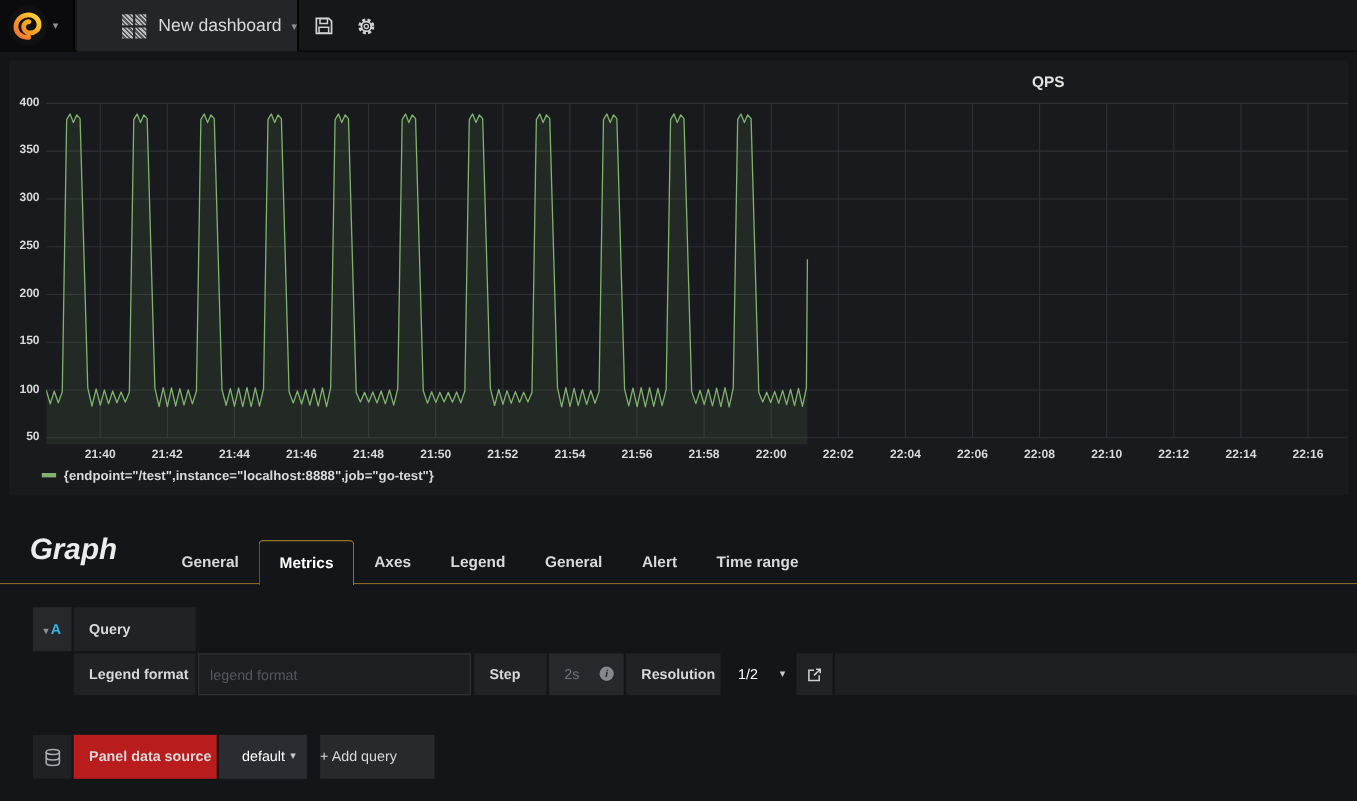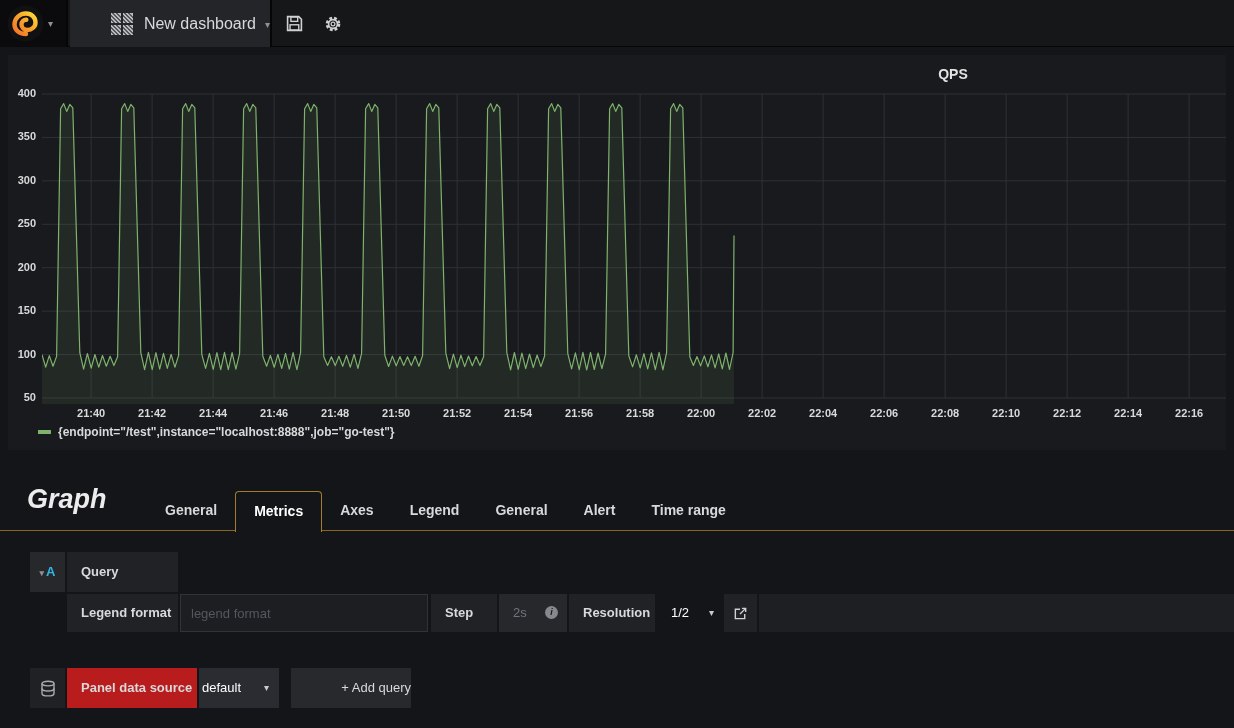--- a/index.html
+++ b/index.html
@@ -77,22 +77,22 @@
   .res-select { left:657px; width:65px; background:#131519; color:#fff; font-weight:400; cursor:pointer; }
   .sel-caret { position:absolute; right:8px; top:0; font-size:10px; color:#c9cbce; }
   .share-btn { left:724px; width:33px; background:#202226; padding:0; text-align:center; cursor:pointer; }
   .row2-filler { left:759px; width:475px; background:#1d1f23; }
   
   .r3 { top:668px; }
   .ds-icon-btn { left:30px; width:35px; background:#1f2125; padding:0; text-align:center; cursor:pointer; }
   .ds-icon-btn svg { vertical-align:middle; }
   .ds-label { left:67px; width:130px; background:#b91c1c; }
   .ds-select { left:199px; width:80px; background:#2a2c31; color:#fff; font-weight:400;
-               padding-left:3px; cursor:pointer; }
-  .add-query { left:291px; width:120px; background:#28292d; padding:0; text-align:right;
+               padding-left:21px; cursor:pointer; }
+  .add-query { left:291px; width:104px; background:#28292d; padding:0; text-align:left;
                font-weight:400; cursor:pointer; }
 </style>
 </head>
 <body>
 
 
 
 
 <div class="topbar">
   <div class="logo-block">

